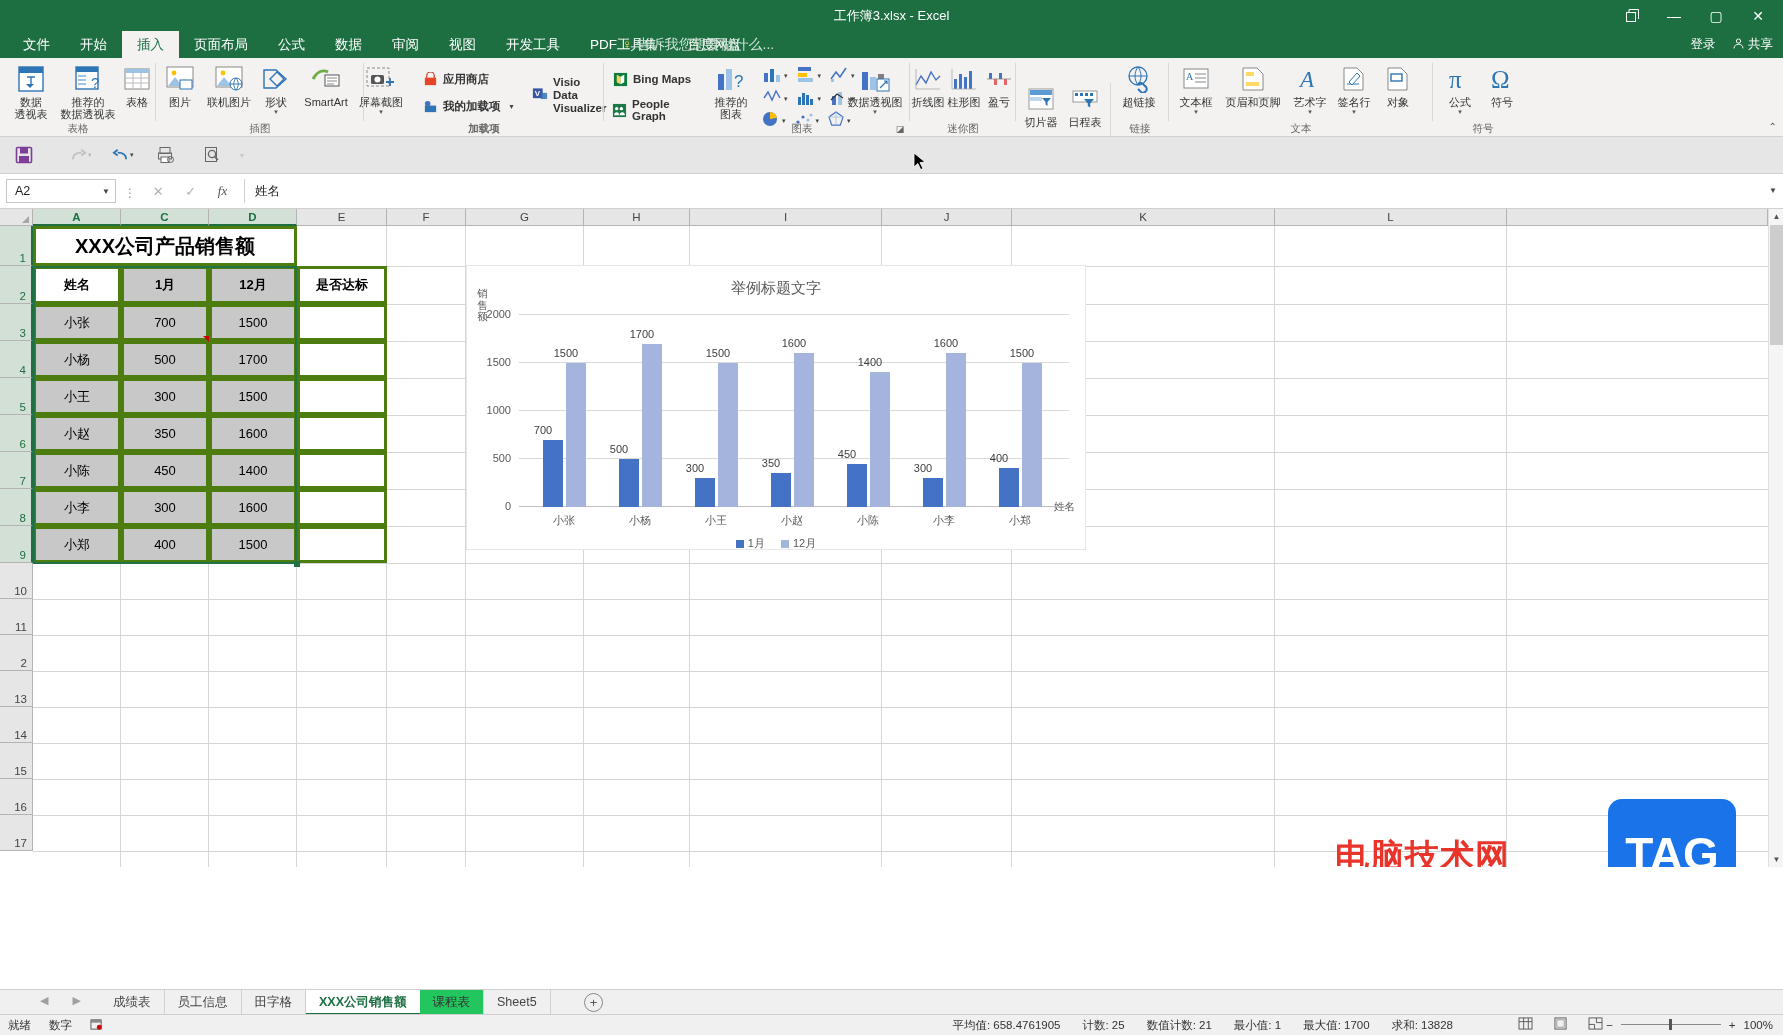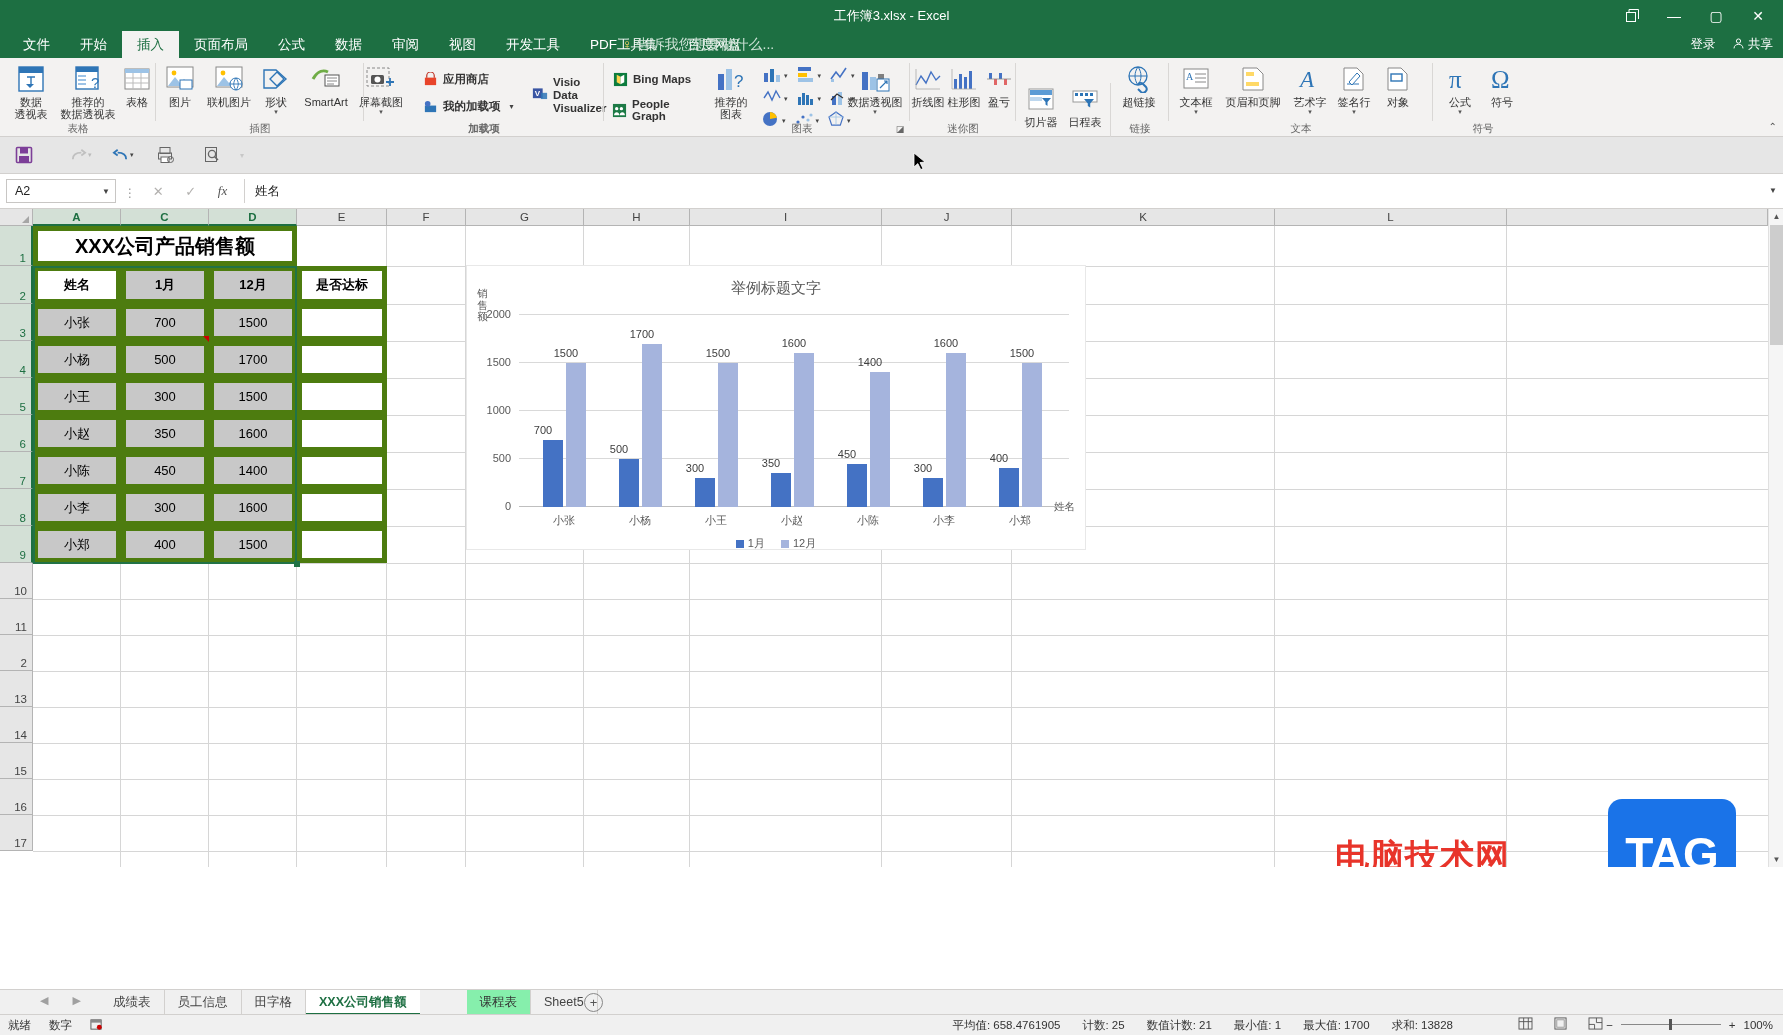--- a/index.html
+++ b/index.html
@@ -106,21 +106,21 @@
   .rowhdr { position:absolute; left:0; width:33px; background:#e6e6e6;
             border-right:1px solid #b4b4b4; border-bottom:1px solid #b4b4b4;
             font-size:11.5px; color:#444; text-align:right; padding-right:5px; }
   .rowhdr.sel { background:#d3e0d6; color:#1d6f42; border-right:2px solid #1d6f42; }
   .rowhdr span { position:absolute; right:5px; bottom:1px; }
   .gline-v { position:absolute; width:1px; background:#d6d6d6; }
   .gline-h { position:absolute; height:1px; background:#d6d6d6; }
   .cell { position:absolute; display:flex; align-items:center; justify-content:center;
           font-size:13px; color:#000; overflow:hidden; }
   .cell.shade { background:#c8c8c8; }
-  .cell.b { border:5px solid #4d7c0f; }
+  .cell.b { border:3px solid #4d7c0f; }
   .cell.bold { font-weight:bold; }
   .selrange { position:absolute; border:2px solid #217346; pointer-events:none; }
   .selhandle { position:absolute; width:6px; height:6px; background:#217346; }
   .cmtmark { position:absolute; width:0; height:0;
              border-top:6px solid #c00; border-left:6px solid transparent; }
 
   
   .chart { position:absolute; background:#fff; border:1px solid #e8e8e8; }
   .ch-title { position:absolute; width:100%; text-align:center; font-size:15px; color:#595959; }
   .ch-ylab { position:absolute; font-size:10.5px; color:#595959; width:11px; line-height:11.5px;
@@ -143,21 +143,21 @@
             color:#fff; font-weight:bold; display:flex; align-items:center; justify-content:center; }
 
   
   .sheetbar { position:absolute; left:0; top:989px; width:1783px; height:25px;
               background:#f0f0f0; border-top:1px solid #d2d0ce; }
   .navarrows { position:absolute; left:40px; top:4px; display:flex; gap:24px; color:#a0a0a0; font-size:11px; }
   .stabs { position:absolute; left:100px; top:0; height:25px; display:flex; align-items:center; }
   .stab { height:25px; line-height:25px; padding:0 13px; font-size:12.5px; color:#444;
           border-right:1px solid #d2d0ce; white-space:nowrap; }
   .stab.active { background:#fff; color:#1d6f42; font-weight:bold; border-bottom:2px solid #1d6f42; border-right:none; }
-  .stab.orange { background:#86efac; color:#333;margin-left:47px; }
+  .stab.orange { background:#22c55e; color:#333; }
   .addsheet { position:absolute; top:3px; width:19px; height:19px; border:1px solid #888;
               border-radius:50%; color:#555; font-size:13px; display:flex;
               align-items:center; justify-content:center; }
 
   
   .statusbar { position:absolute; left:0; top:1014px; width:1783px; height:21px;
                background:#f0f0f0; border-top:1px solid #d2d0ce; font-size:11.5px; color:#333; }
   .st-left { position:absolute; left:8px; top:3px; display:flex; gap:18px; align-items:flex-end; }
   .st-stats { position:absolute; right:330px; top:3px; display:flex; gap:22px; white-space:nowrap; }
   .st-views { position:absolute; right:180px; top:2px; display:flex; gap:20px; color:#444; font-size:13px; }

